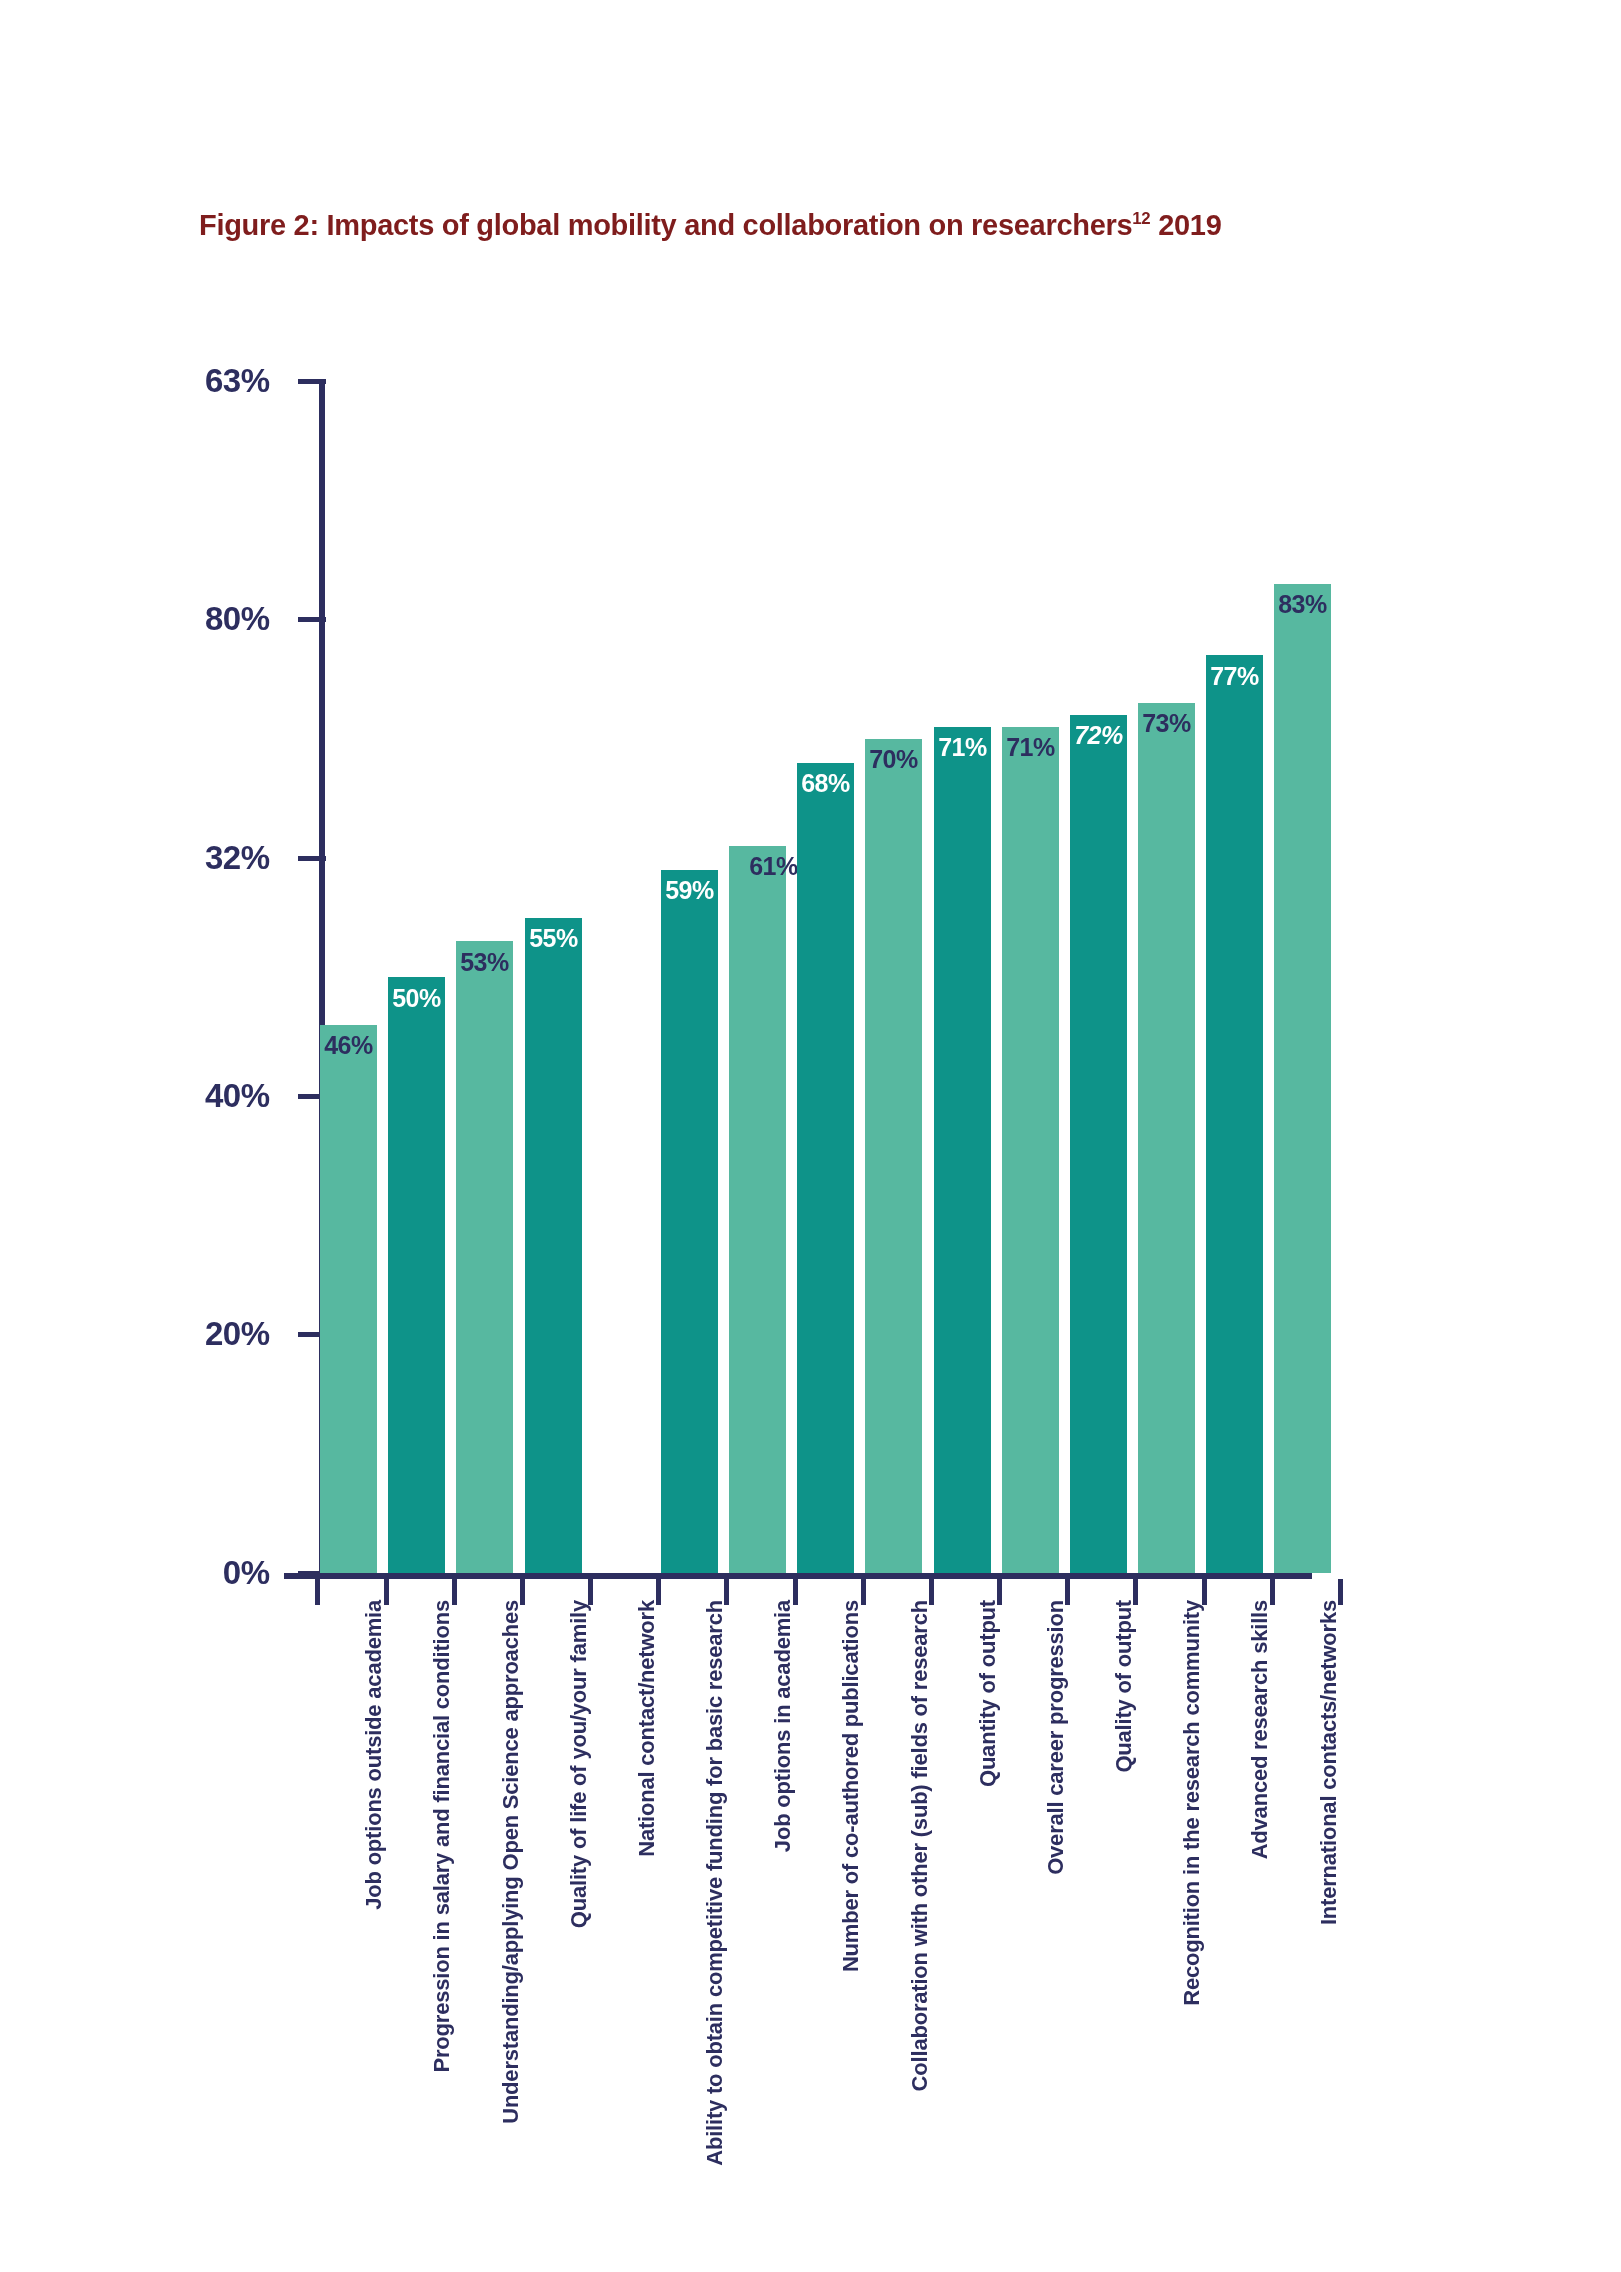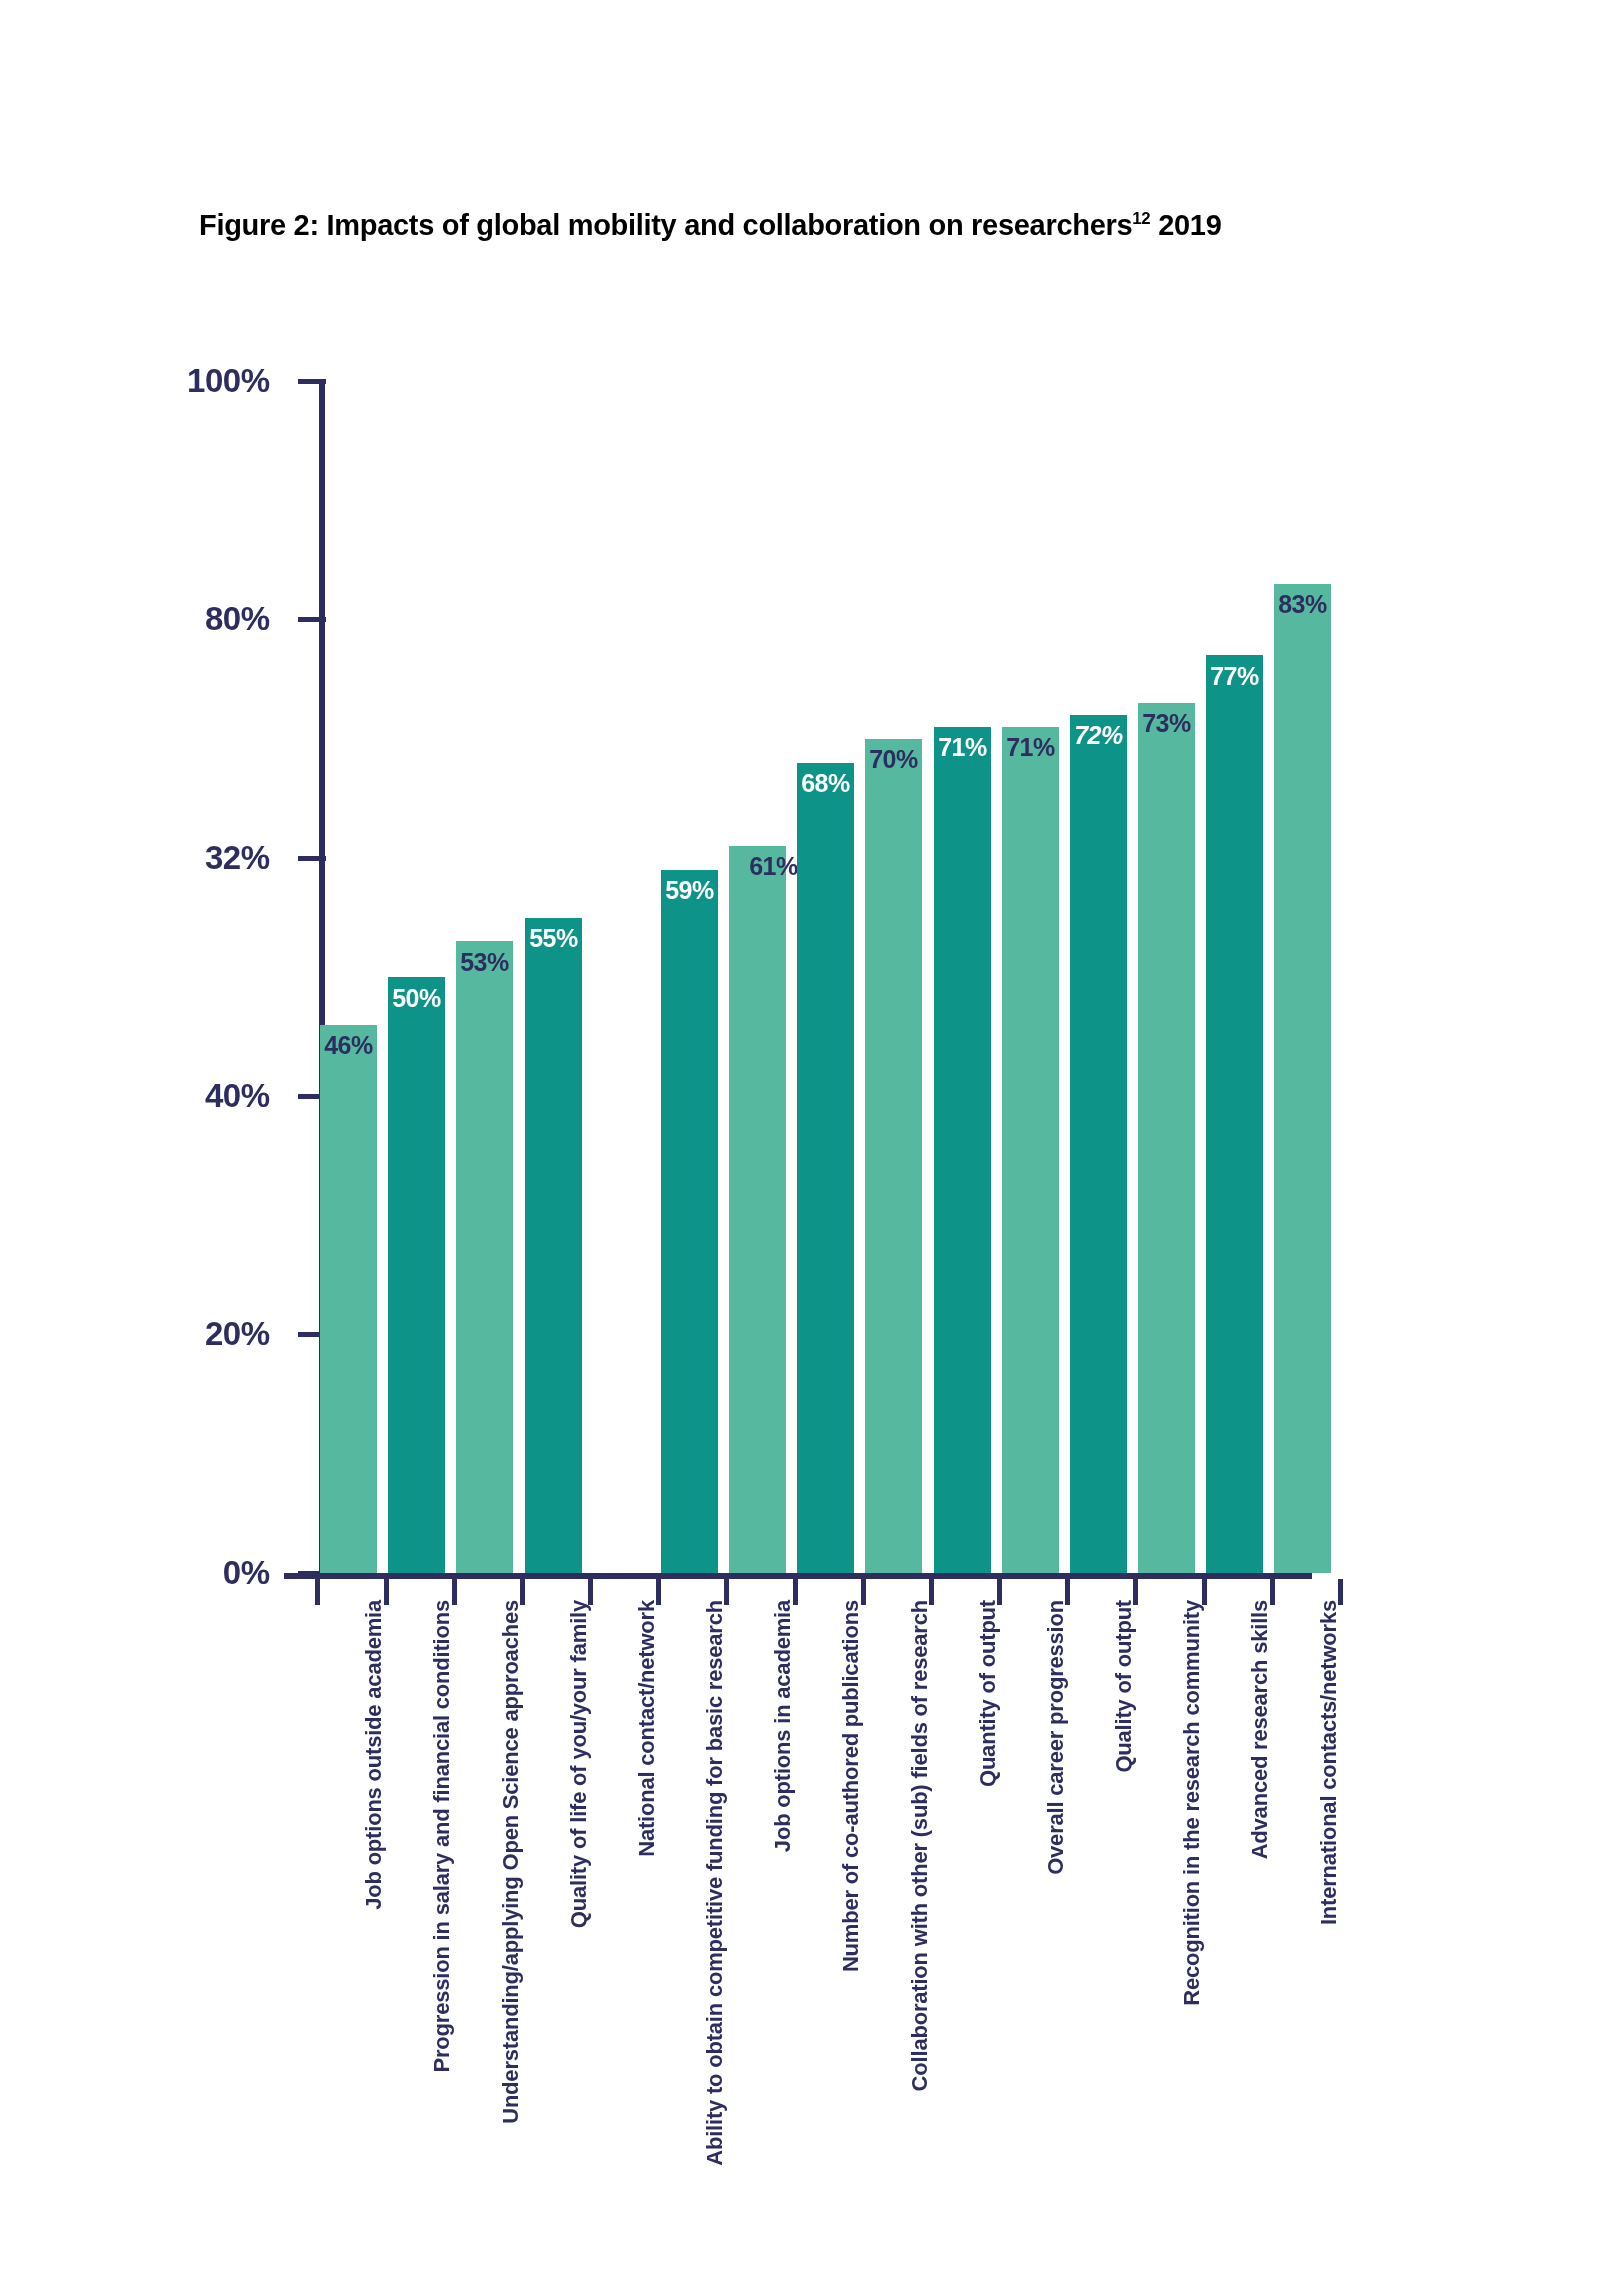--- a/index.html
+++ b/index.html
@@ -25,21 +25,21 @@
 
   
   .fig-title {
     position: absolute;
     left: 199px;
     top: 207px;
     width: 1091px;
     font-size: 29px;
     line-height: 1.30;
     font-weight: bold;
-    color: #000000;
+    color: #7f1d1d;
     letter-spacing: -0.3px;
   }
   .fig-title sup {
     font-size: 0.58em;
     vertical-align: super;
     line-height: 0;
   }
 
   
   
@@ -190,21 +190,21 @@
         <div class="y-tick-wrap" style="top: 477px;">
           <div class="y-tick" style="top: -2.3px;"></div>
           <div class="y-label">32%</div>
         </div>
         <div class="y-tick-wrap" style="top: 238px;">
           <div class="y-tick" style="top: -2.3px;"></div>
           <div class="y-label">80%</div>
         </div>
         <div class="y-tick-wrap" style="top: 0px;">
           <div class="y-tick" style="top: -2.3px;"></div>
-          <div class="y-label">100%</div>
+          <div class="y-label">63%</div>
         </div>
       </div>
     <div class="bars" id="bars">
         <div class="bar-slot" style="left: 0px;">
           <div class="bar light" style="height: 548px;"></div>
           <div class="bar-value on-light" style="bottom: 513px;">46%</div>
         </div>
         <div class="bar-slot" style="left: 68px;">
           <div class="bar dark" style="height: 596px;"></div>
           <div class="bar-value on-dark" style="bottom: 560px;">50%</div>

